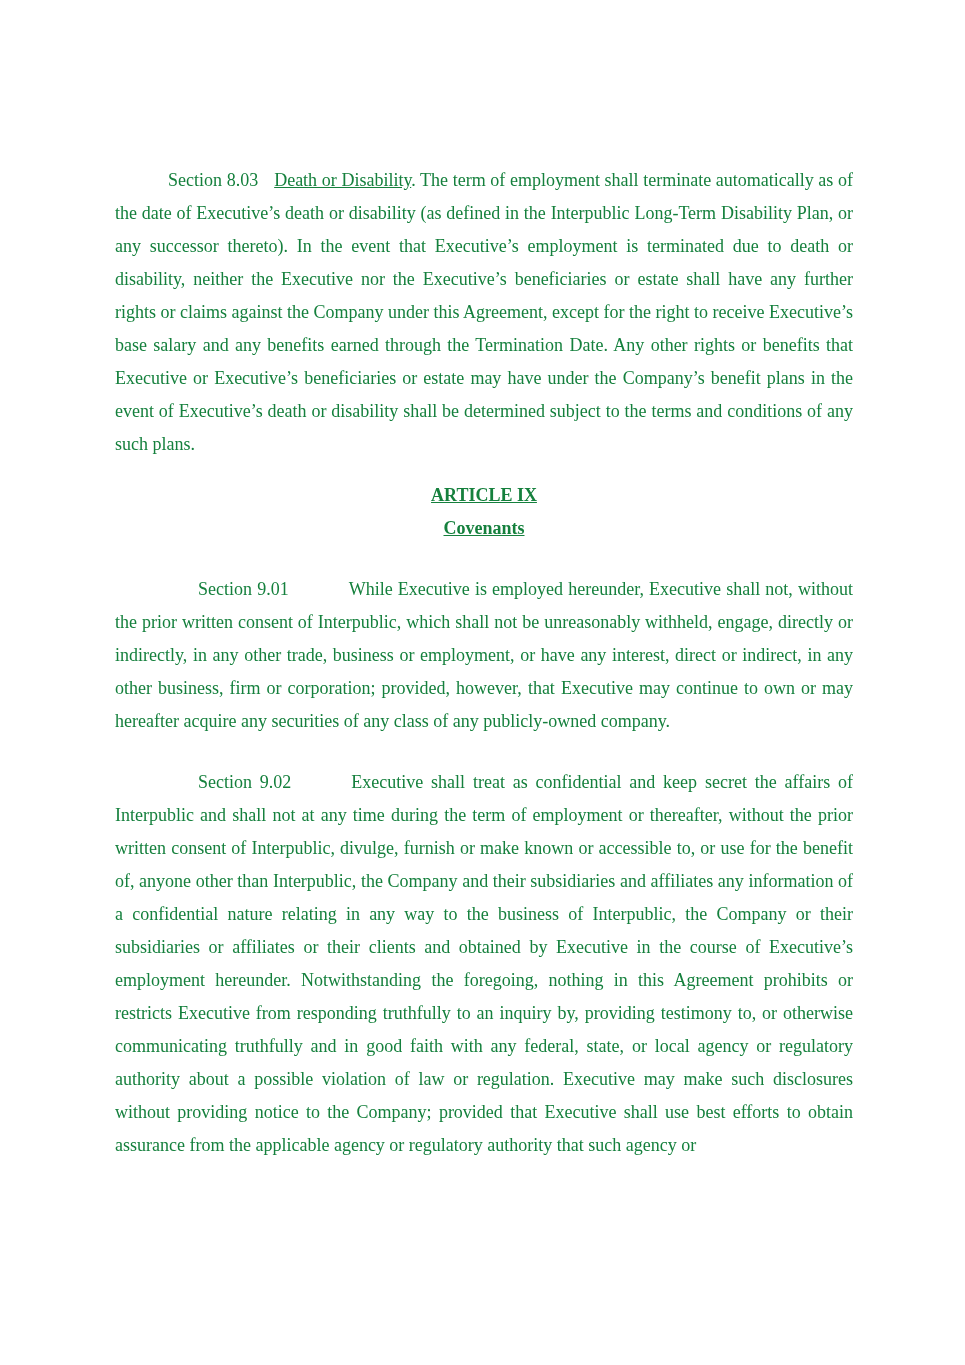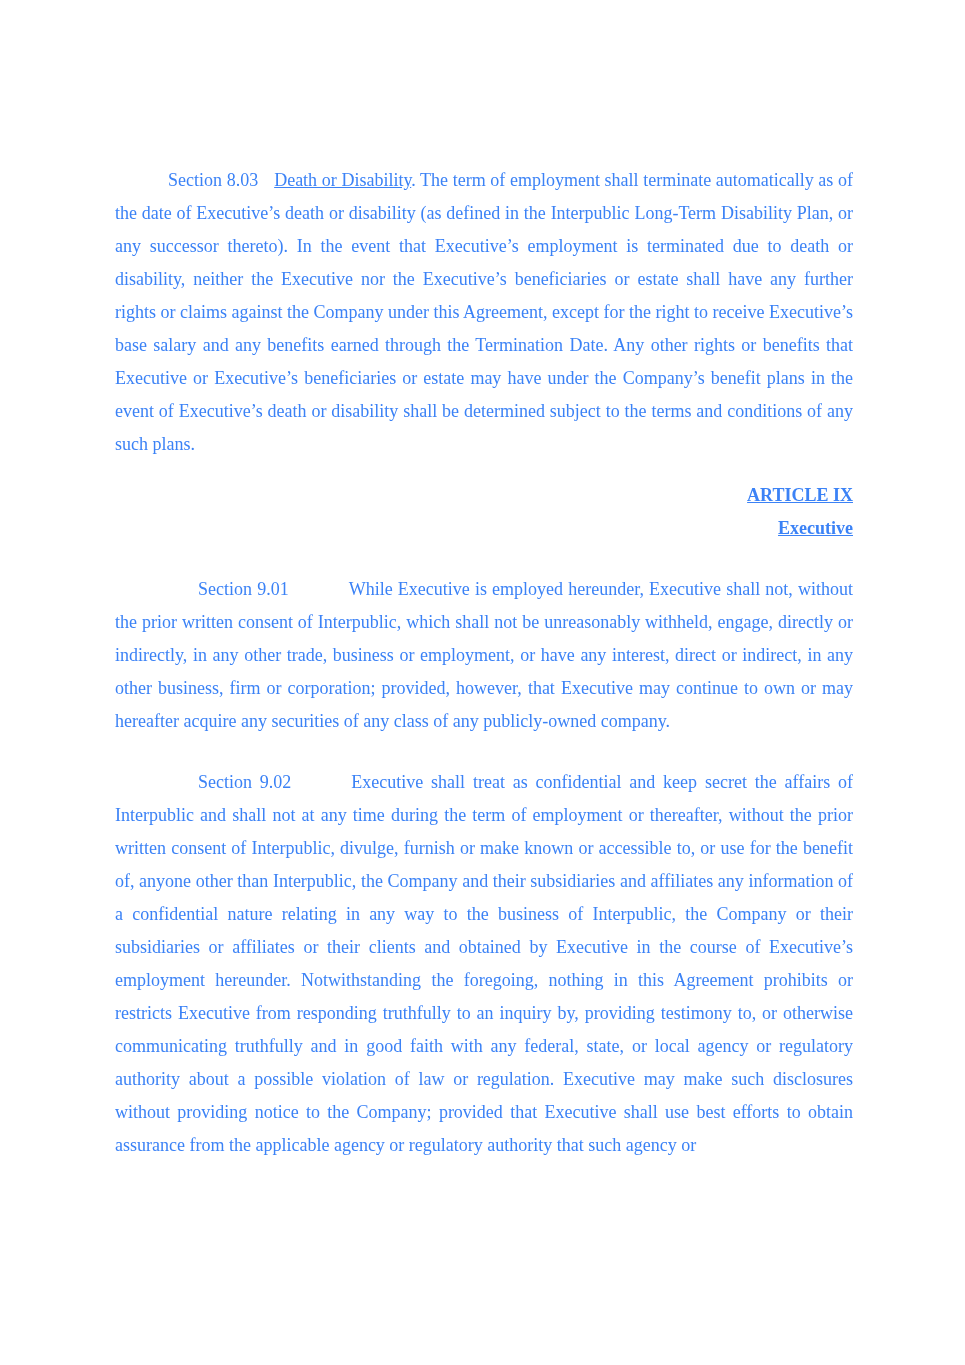--- a/index.html
+++ b/index.html
@@ -5,21 +5,21 @@
   html, body {
     margin: 0;
     padding: 0;
     background: #ffffff;
   }
   .page {
     position: relative;
     width: 965px;
     height: 1365px;
     background: #ffffff;
-    color: #3b82f6;
+    color: #15803d;
     font-family: "Liberation Serif", "DejaVu Serif", serif;
     font-size: 18px;
     line-height: 33px;
     overflow: hidden;
   }
   .content {
     position: absolute;
     left: 115px;
     top: 164px;
     width: 738px;
@@ -29,42 +29,42 @@
     margin: 0 0 17px 0;
     padding: 0;
   }
   p.indent1 { text-indent: 53px; }
   p.indent2 { text-indent: 83px; margin-top: 28px; }
   .tab1 { display: inline-block; width: 16px; }
   .tab2 { display: inline-block; width: 60px; }
   .underline { text-decoration: underline; }
   .headings {
     margin: 18px 0 3px 0;
-    text-align: right;
+    text-align: center;
   }
   .heading-line {
     font-weight: bold;
     text-decoration: underline;
     margin: 0;
     padding: 0;
     font-size: 18px;
     line-height: 33px;
   }
 </style>
 </head>
 <body>
 
 <div class="page">
   <div class="content">
 
     <p class="para indent1"><span>Section 8.03</span><span class="tab1"></span><span class="underline">Death or Disability</span><span>.  The term of employment shall terminate automatically as of the date of Executive’s death or disability (as defined in the Interpublic Long-Term Disability Plan, or any successor thereto).   In the event that Executive’s employment is terminated due to death or disability, neither the Executive nor the Executive’s beneficiaries or estate shall have any further rights or claims against the Company under this Agreement, except for the right to receive Executive’s base salary and any benefits earned through the Termination Date.  Any other rights or benefits that Executive or Executive’s beneficiaries or estate may have under the Company’s benefit plans in the event of Executive’s death or disability shall be determined subject to the terms and conditions of any such plans.</span></p>
 
     <div class="headings">
       <div class="heading-line">ARTICLE IX</div>
-      <div class="heading-line">Executive</div>
+      <div class="heading-line">Covenants</div>
     </div>
 
     <p class="para indent2"><span>Section 9.01</span><span class="tab2"></span><span>While Executive is employed hereunder, Executive shall not, without the prior written consent of Interpublic, which shall not be unreasonably withheld, engage, directly or indirectly, in any other trade, business or employment, or have any interest, direct or indirect, in any other business, firm or corporation; provided, however, that Executive may continue to own or may hereafter acquire any securities of any class of any publicly-owned company.</span></p>
 
     <p class="para indent2"><span>Section 9.02</span><span class="tab2"></span><span>Executive shall treat as confidential and keep secret the affairs of Interpublic and shall not at any time during the term of employment or thereafter, without the prior written consent of Interpublic, divulge, furnish or make known or accessible to, or use for the benefit of, anyone other than Interpublic, the Company and their subsidiaries and affiliates any information of a confidential nature relating in any way to the business of Interpublic, the Company or their subsidiaries or affiliates or their clients and obtained by Executive in the course of Executive’s employment hereunder.  Notwithstanding the foregoing, nothing in this Agreement prohibits or restricts Executive from responding truthfully to an inquiry by, providing testimony to, or otherwise communicating truthfully and in good faith with any federal, state, or local agency or regulatory authority about a possible violation of law or regulation.  Executive may make such disclosures without providing notice to the Company; provided that Executive shall use best efforts to obtain assurance from the applicable agency or regulatory authority that such agency or</span></p>
 
   </div>
 </div>
 
 </body></html>

